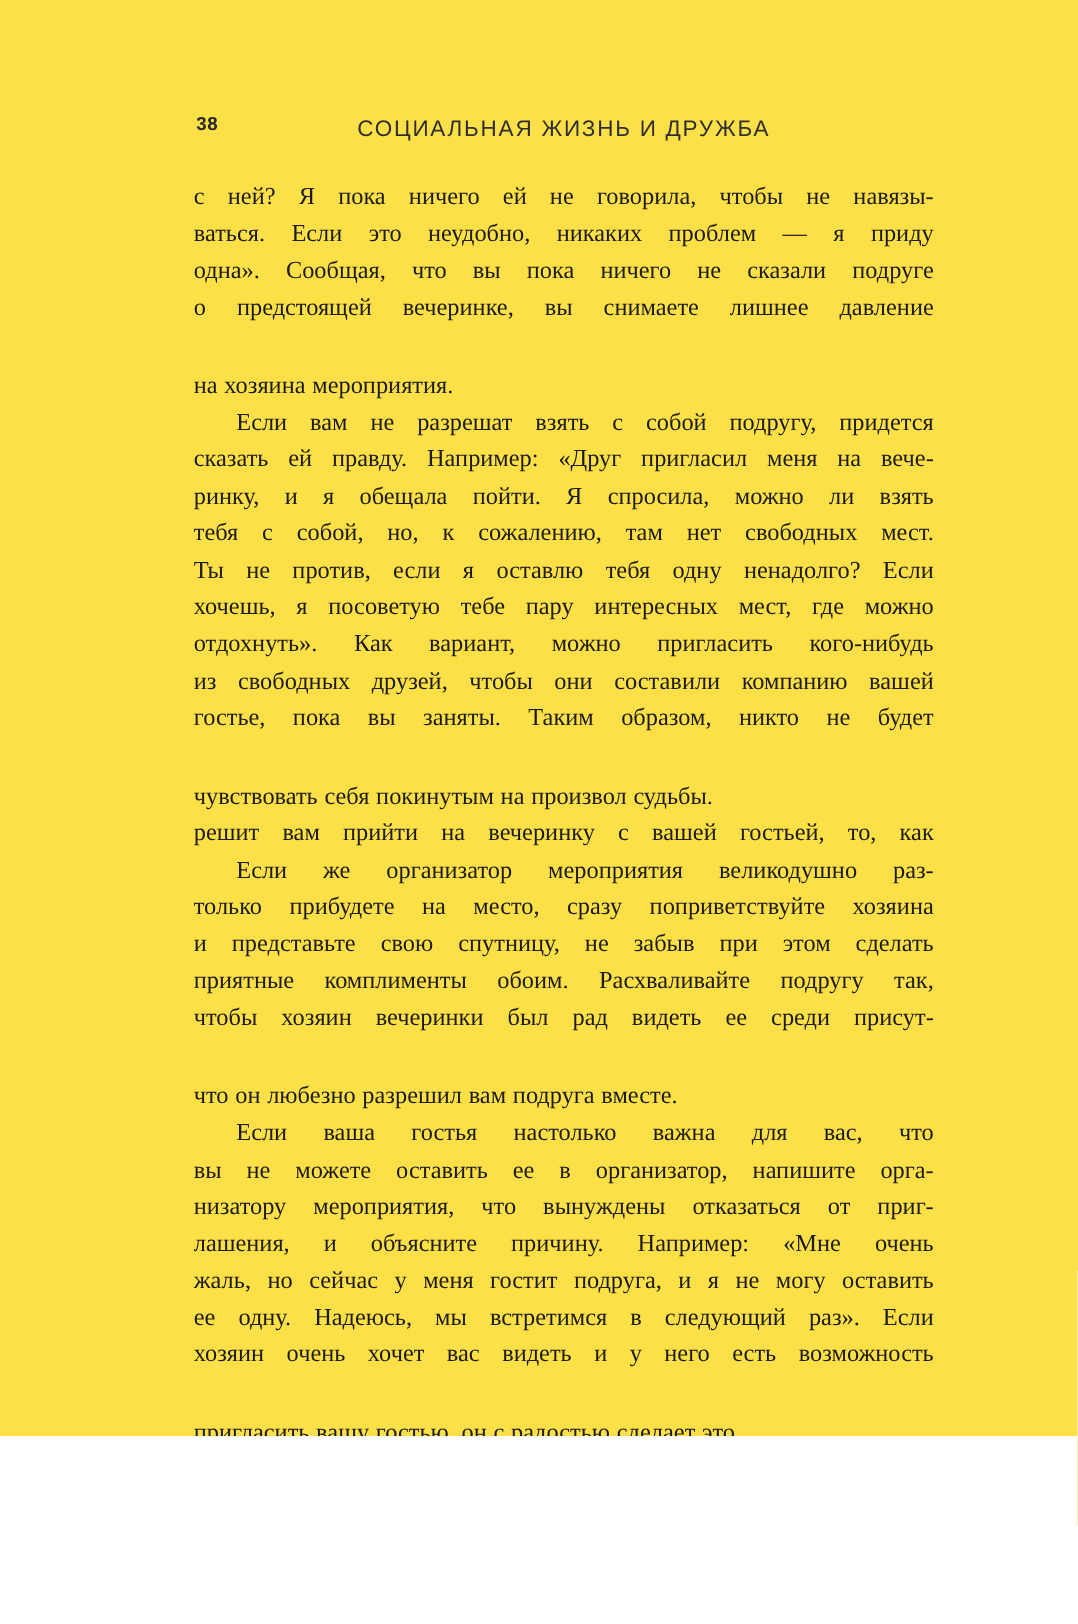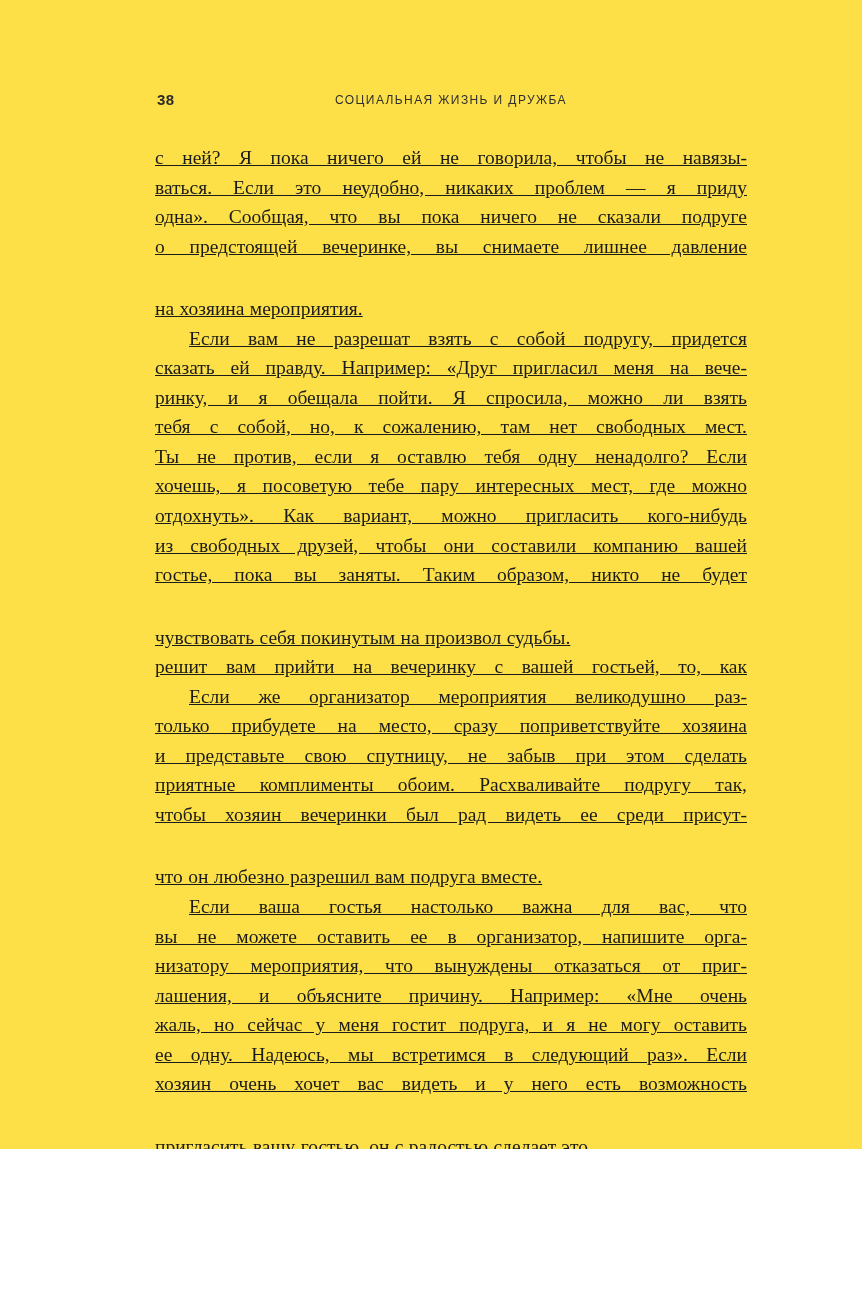--- a/index.html
+++ b/index.html
@@ -30,39 +30,38 @@
     font-family: "Liberation Sans", sans-serif;
     font-size: 15px;
     font-weight: 700;
     color: #2a2a2a;
     letter-spacing: 0.5px;
   }
   .running-head {
     display: block;
     text-align: center;
     font-family: "Liberation Sans", sans-serif;
-    font-size: 12px;
+    font-size: 18px;
     font-weight: 400;
     letter-spacing: 1.4px;
     color: #2f2f2f;
     padding-top: 2px;
   }
   .text-block {
     position: absolute;
     top: 143px;
     left: 155px;
     width: 592px;
     font-size: 19.5px;
     line-height: 29.55px;
     color: #1b1b1b;
   }
   .paragraph {
     margin: 0;
     padding: 0;
-    text-decoration: underline;
   }
   .line {
     text-align: justify;
     text-align-last: justify;
     word-spacing: 0.5px;
   }
   .line.last {
     text-align-last: left;
     margin-top: 33px;
   }

